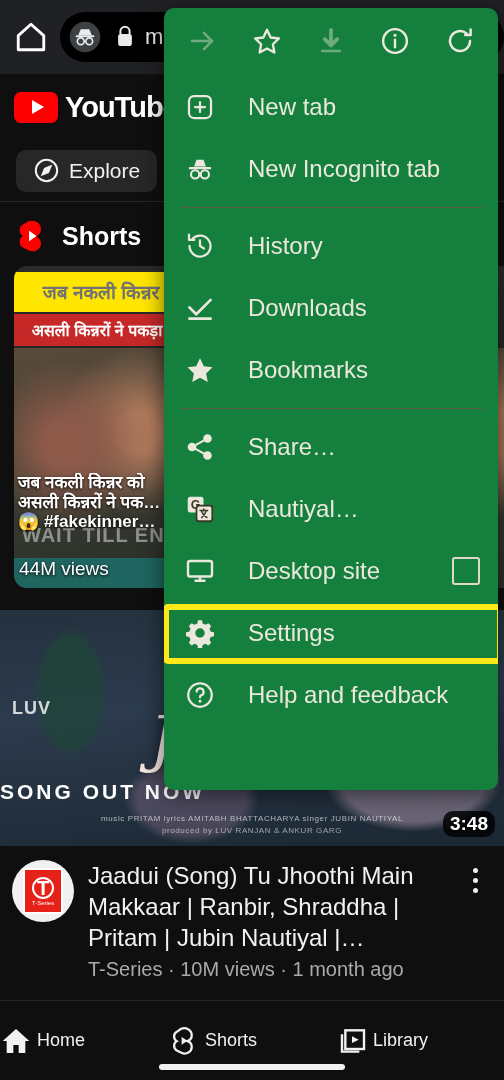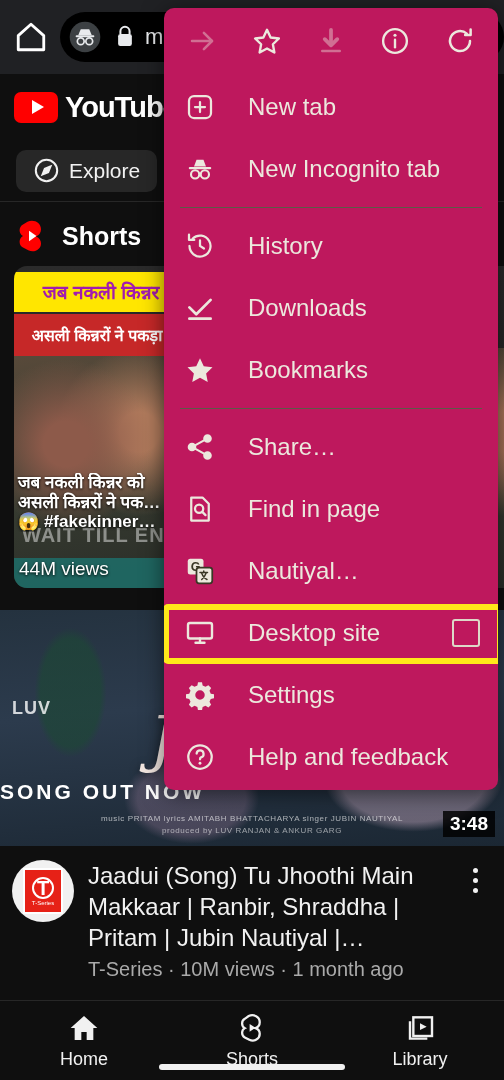--- a/index.html
+++ b/index.html
@@ -70,24 +70,24 @@
 
   .shorts-cards { display:flex; gap:9px; padding-left:14px; }
   .short-card {
     width:174px; height:322px; border-radius:13px; overflow:hidden;
     position:relative; flex:none;
     background:linear-gradient(180deg,#2b2b2b 0%,#1c1c1c 100%);
   }
   .sc-banner-y {
     position:absolute; left:0; right:0; top:6px; height:40px; background:#ffe600;
     display:flex; align-items:center; justify-content:center;
-    color:#a21caf; font-size:19px; font-weight:bold; overflow:hidden; white-space:nowrap;
+    color:#737373; font-size:19px; font-weight:bold; overflow:hidden; white-space:nowrap;
   }
   .sc-banner-r {
-    position:absolute; left:0; right:8px; top:48px; height:42px; background:#c62828;
+    position:absolute; left:0; right:8px; top:48px; height:32px; background:#c62828;
     display:flex; align-items:center; justify-content:center;
     color:#fff; font-size:16px; font-weight:bold; overflow:hidden; white-space:nowrap;
   }
   .sc-photo {
     position:absolute; left:0; right:0; top:82px; bottom:0;
     background:
       radial-gradient(circle at 30% 40%, #8d5a4a 0 12%, transparent 45%),
       radial-gradient(circle at 72% 35%, #b07a5c 0 10%, transparent 42%),
       linear-gradient(170deg,#5a4a3a 0%, #3a3f33 45%, #2a2d28 100%);
   }
@@ -131,21 +131,21 @@
   .bv-credits1 {
     position:absolute; left:0; right:0; top:204px; text-align:center;
     color:rgba(255,255,255,.62); font-size:8px; letter-spacing:.6px;
   }
   .bv-credits2 {
     position:absolute; left:0; right:0; top:216px; text-align:center;
     color:rgba(255,255,255,.55); font-size:8px; letter-spacing:.6px;
   }
   .bv-duration {
     position:absolute; right:9px; bottom:9px; background:rgba(0,0,0,.82);
-    color:#fff; font-size:19px; font-weight:bold; padding:2px 7px; border-radius:0;
+    color:#fff; font-size:19px; font-weight:bold; padding:2px 7px; border-radius:10px;
   }
 
   .video-meta { display:flex; padding:14px 12px 0 12px; gap:14px; }
   .vm-avatar {
     width:62px; height:62px; border-radius:50%; background:#f1f1f1; flex:none;
     display:flex; align-items:center; justify-content:center;
   }
   .tseries-box {
     width:40px; height:46px; background:#e62117; border:2px solid #fff;
     display:flex; flex-direction:column; align-items:center; justify-content:center; gap:1px;
@@ -160,32 +160,32 @@
   .vm-dots { width:34px; flex:none; display:flex; flex-direction:column;
     align-items:center; justify-content:flex-start; gap:5px; padding-top:8px; }
   .vm-dots i { width:5px; height:5px; border-radius:50%; background:#f1f1f1; display:block; }
 
   
   .bottom-nav {
     position:absolute; left:0; bottom:0; width:504px; height:80px;
     background:#0f0f0f; border-top:1px solid #272727;
     display:flex; align-items:center; z-index:3;
   }
-  .nav-item { flex:1; display:flex; flex-direction:column; align-items:center; gap:5px; }
+  .nav-item { flex:1; display:flex; flex-direction:row; align-items:center; gap:5px; }
   .nav-ic { width:32px; height:32px; }
   .nav-lbl { color:#f1f1f1; font-size:18px; }
   .gesture-bar {
     position:absolute; left:50%; transform:translateX(-50%); bottom:10px;
     width:186px; height:6px; border-radius:3px; background:#f1f1f1; z-index:4;
   }
 
   
   .menu {
     position:absolute; left:164px; top:8px; width:334px; height:782px;
-    background:#be185d; border-radius:10px; z-index:5;
+    background:#15803d; border-radius:10px; z-index:5;
     box-shadow:0 4px 22px rgba(0,0,0,.55);
     display:flex; flex-direction:column; overflow:hidden;
   }
   .menu-iconrow {
     height:66px; display:flex; align-items:center; justify-content:space-around;
     padding:0 6px; flex:none;
   }
   .mi-btn { width:48px; height:48px; display:flex; align-items:center; justify-content:center; }
   .mi-btn svg { width:30px; height:30px; }
   .mi-dim { opacity:.42; }
@@ -456,30 +456,20 @@
           <svg viewBox="0 0 24 24" fill="#ece8dd" stroke="#ece8dd" stroke-width="1.7">
             <circle cx="18" cy="5.2" r="2.6"></circle>
               <circle cx="5.6" cy="12" r="2.6"></circle>
               <circle cx="18" cy="18.8" r="2.6"></circle>
             <path d="M8 10.7 L15.6 6.5 M8 13.3 L15.6 17.5" fill="none"></path>
           </svg>
         </span>
         <span class="mrow-lbl">Share…</span>
       </div>
 
-      <div class="mrow">
-        <span class="mrow-ic">
-          <svg viewBox="0 0 24 24" fill="none" stroke="#ece8dd" stroke-width="1.8">
-            <path d="M5 2.8 h9 L19 7.8 V21.2 H5 Z" stroke-linejoin="round"></path>
-            <circle cx="11.3" cy="11.8" r="3.3"></circle>
-            <path d="M13.8 14.3 L16.4 16.9" stroke-linecap="round"></path>
-          </svg>
-        </span>
-        <span class="mrow-lbl">Find in page</span>
-      </div>
 
       <div class="mrow">
         <span class="mrow-ic">
           <svg viewBox="0 0 24 24">
             <rect x="2.2" y="2.2" width="12.6" height="12.6" rx="2" fill="#ece8dd"></rect>
             <text x="8.5" y="12" font-family="Liberation Sans, sans-serif" font-size="10" font-weight="bold" fill="#393725" text-anchor="middle">G</text>
             <rect x="9.2" y="9.2" width="12.6" height="12.6" rx="2" fill="#ece8dd" stroke="#393725" stroke-width="1.4"></rect>
             <path d="M12 13.2 h6 M15 12 v1.4 M13.2 13.4 q1.6 4.2 4.4 5.4 M17 13.4 q-1.3 3.6 -3.6 5.4" stroke="#393725" stroke-width="1.2" fill="none" stroke-linecap="round"></path>
           </svg>
         </span>

